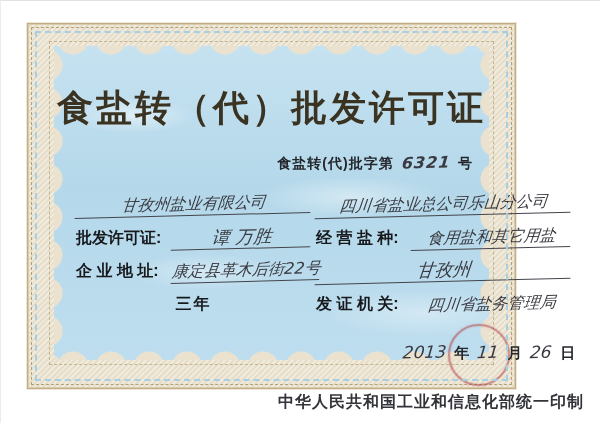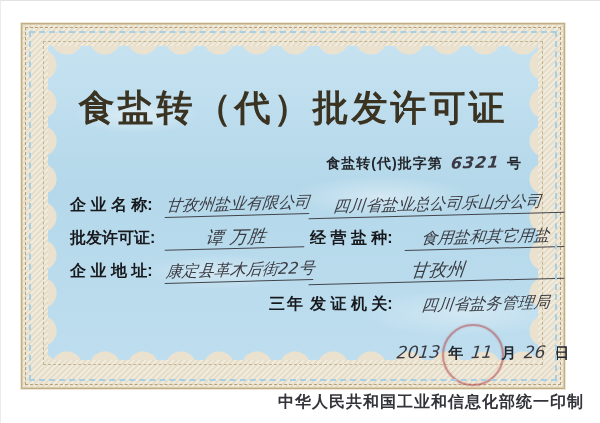--- a/index.html
+++ b/index.html
@@ -5,21 +5,21 @@
   html,body{margin:0;padding:0;}
   body{
     width:600px;height:423px;position:relative;overflow:hidden;
     background:#ffffff;
     font-family:"Liberation Sans","DejaVu Sans",sans-serif;
     border-top:1px solid #e2e2e2;border-left:1px solid #ececec;
     box-sizing:border-box;
   }
   
   .certificate{
-    position:absolute;left:20px;top:22px;width:544px;height:366px;
+    position:absolute;left:26px;top:22px;width:489px;height:366px;
     background:
       repeating-linear-gradient(135deg, rgba(255,255,255,.38) 0 2px, rgba(0,0,0,0) 2px 4px),
       #e7dec9;
     border:1px solid #bfae88;
     box-shadow:0 0 0 1px #efe8d6, inset 0 0 0 1px #d9cca9;
     box-sizing:border-box;
   }
   .certificate::before{ 
     content:"";position:absolute;inset:3px;border:1px dashed #b4a179;pointer-events:none;
   }
@@ -70,21 +70,21 @@
   .col-left{position:absolute;left:22px;width:235px;}
   .col-right{position:absolute;left:262px;width:255px;}
   .field-row{display:flex;align-items:flex-end;height:24px;margin-bottom:9px;}
   .field-label{
     flex:0 0 96px;font-size:16px;font-weight:bold;color:#17191d;white-space:nowrap;
   }
   .field-value{
     flex:1 1 auto;text-align:center;font-size:18px;line-height:20px;
     border-bottom:1px solid #43454c;padding-bottom:1px;white-space:nowrap;
   }
-  .field-value.no-line{border-bottom:none;text-align:right;font-weight:bold;
+  .field-value.no-line{border-bottom:none;text-align:center;font-weight:bold;
     font-style:normal;font-family:"Liberation Sans",sans-serif;color:#17191d;
     font-size:16px;letter-spacing:2px;transform:none;}
   .small-hand{font-size:16px;}
 
   .date-line{
     position:absolute;top:296px;left:318px;width:230px;text-align:center;
     font-size:15px;font-weight:bold;color:#23262b;
   }
   .date-line .hand{font-size:17px;margin:0 4px;font-weight:normal;}
 
@@ -113,21 +113,20 @@
 
     <div class="cert-number">
       <span>食盐转(代)批字第</span>
       <span class="hand">6321</span>
       <span>号</span>
     </div>
 
     <div class="fields">
       <div class="col-left">
         <div class="field-row">
-          <span class="field-label">企 业 名 称:</span>
           <span class="field-value hand small-hand">甘孜州盐业有限公司</span>
         </div>
         <div class="field-row">
           <span class="field-label">批发许可证:</span>
           <span class="field-value hand">谭 万胜</span>
         </div>
         <div class="field-row">
           <span class="field-label">企 业 地 址:</span>
           <span class="field-value hand small-hand">康定县革木后街22号</span>
         </div>

